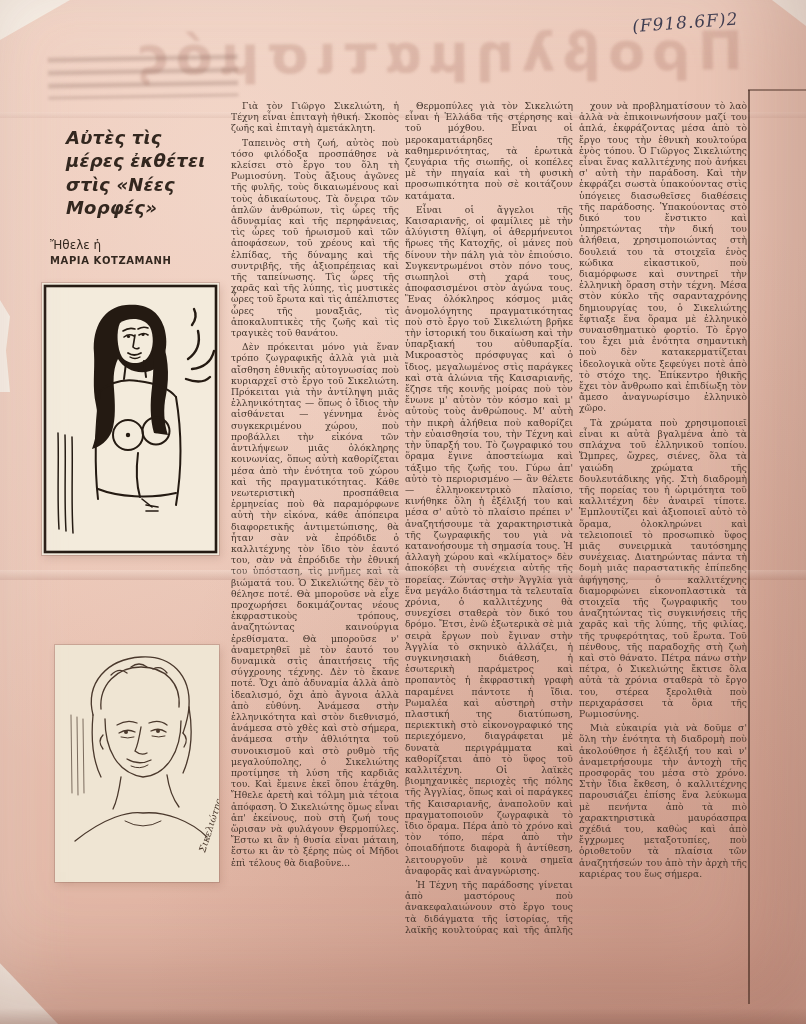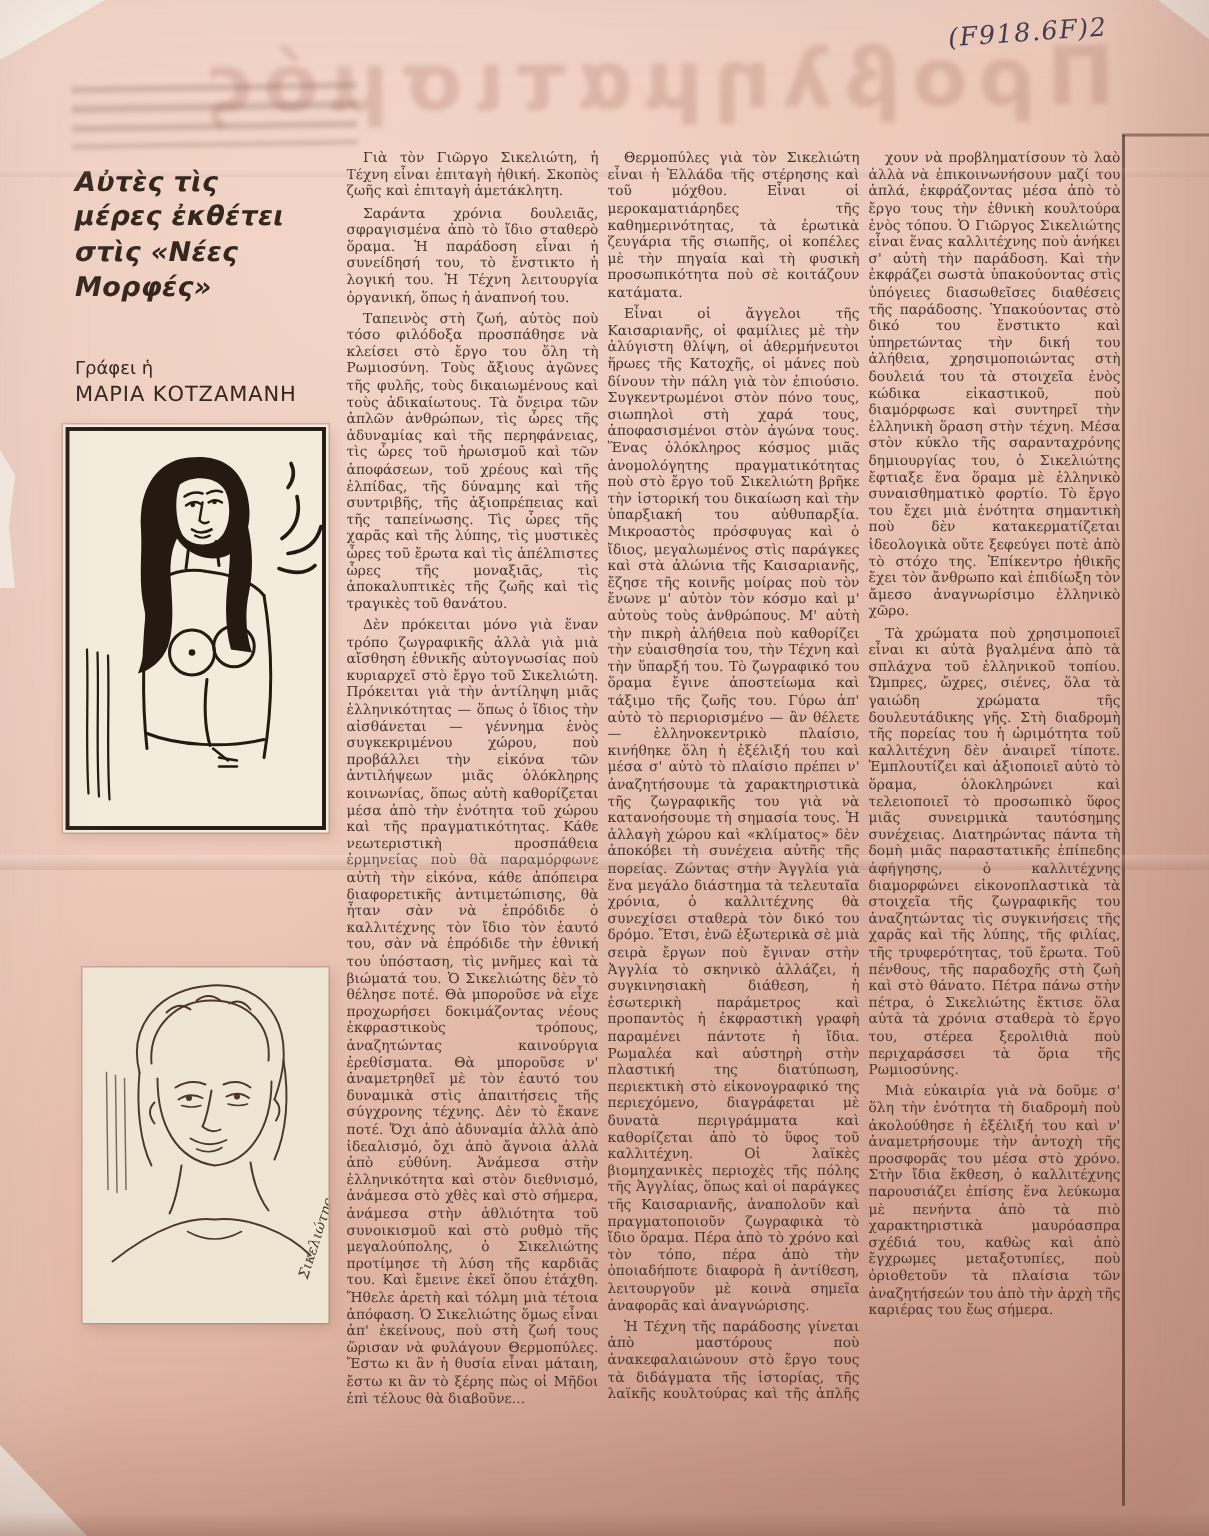--- a/index.html
+++ b/index.html
@@ -17,25 +17,25 @@
   .bleed-smudge{position:absolute;left:48px;top:52px;width:190px;height:46px;opacity:.5;filter:blur(1.4px);
     background:repeating-linear-gradient(180deg,rgba(0,0,0,0) 0 4px,rgba(92,58,48,0.38) 4px 9px,rgba(0,0,0,0) 9px 13px);
     transform:rotate(-1deg);}
   
   .handwriting{position:absolute;left:632px;top:10px;width:170px;
     font:italic 17px "DejaVu Serif",serif;color:#2e2e45;transform:rotate(-4deg);letter-spacing:1px;}
   
   .rule-v{position:absolute;left:748px;top:90px;width:2px;height:914px;background:rgba(70,45,36,0.68);}
   .rule-h{position:absolute;left:748px;top:89px;width:58px;height:2px;background:rgba(70,45,36,0.5);}
   
-  .title{position:absolute;left:50px;top:110px;width:168px;margin:0;
+  .title{position:absolute;left:50px;top:110px;width:168px;margin:16px;
     font:italic 700 18px/1.3 "DejaVu Sans",sans-serif;color:#33271f;white-space:pre-line;letter-spacing:.2px;}
   .byline{position:absolute;left:50px;top:238px;width:168px;color:#33271f;font-family:"DejaVu Sans",sans-serif;}
   .byline .pre{font-size:12px;}
-  .byline .name{font-size:14px;font-weight:400;letter-spacing:.6px;margin-top:3px;}
+  .byline .name{font-size:10px;font-weight:700;letter-spacing:.6px;margin-top:3px;}
   
   figure{margin:0;padding:0;}
   .art{position:absolute;box-shadow:0 0 0 1px rgba(120,85,70,0.25),2px 3px 8px rgba(110,60,45,0.18);}
   .art1{left:42px;top:283px;width:177px;height:272px;background:#f3ebdc;}
   .art2{left:55px;top:645px;width:164px;height:237px;background:#efe5d3;}
   .art svg{display:block;width:100%;height:100%;}
   
   .textcol{position:absolute;top:100px;height:836px;width:168px;overflow:hidden;
     text-align:justify;color:#43352c;font-size:9.2px;line-height:11.2px;letter-spacing:.05px;}
   .colA{left:231px;}
@@ -68,21 +68,21 @@
   <div class="handwriting">(F918.6F)2</div>
 
   <div class="rule-v"></div>
   <div class="rule-h"></div>
 
   <h1 class="title">Αὐτὲς τὶς
 μέρες ἐκθέτει
 στὶς «Νέες
 Μορφές»</h1>
   <div class="byline">
-    <div class="pre">Γράφει ἡ</div>
+    <div class="pre">Ἤθελε ἡ</div>
     <div class="name">ΜΑΡΙΑ ΚΟΤΖΑΜΑΝΗ</div>
   </div>
 
   <figure class="art art1">
     <svg viewBox="0 0 177 272">
       <rect x="3" y="3" width="171" height="266" fill="none" stroke="#241a12" stroke-width="2.6"></rect>
       <g stroke="#241a12" fill="none" stroke-width="2" stroke-linecap="round">
 
         <path d="M84 22 C62 24 50 44 52 70 C53 88 50 104 54 122 C57 136 55 152 50 166 C58 164 66 158 70 148 C74 136 73 120 72 106 C71 94 72 84 76 76 C82 86 96 92 108 88 C122 83 128 64 122 44 C116 26 102 20 84 22 Z" fill="#241a12" stroke="none"></path>
         <path d="M118 52 C126 70 128 92 124 112 C121 126 122 140 126 152 L112 150 C108 136 108 120 110 104 C112 88 112 68 108 56 Z" fill="#241a12" stroke="none"></path>
@@ -162,21 +162,20 @@
         <path d="M16 70 L17 148" stroke-width="1" opacity="0.7"></path>
         <path d="M22 72 L23 150" stroke-width="1" opacity="0.7"></path>
         <path d="M28 74 L29 148" stroke-width="1" opacity="0.7"></path>
       </g>
       <text x="150" y="208" transform="rotate(-72 150 208)" font-size="9.5" font-style="italic" font-family="DejaVu Serif, serif" fill="#4a382c">Σικελιώτης</text>
     </svg>
   </figure>
 
   <div class="textcol colA">
       <p>Γιὰ τὸν Γιῶργο Σικελιώτη, ἡ Τέχνη εἶναι ἐπιταγὴ ἠθική. Σκοπὸς ζωῆς καὶ ἐπιταγὴ ἀμετάκλητη.</p>
-      <p>Σαράντα χρόνια δουλειᾶς, σφραγισμένα ἀπὸ τὸ ἴδιο σταθερὸ ὅραμα. Ἡ παράδοση εἶναι ἡ συνείδησή του, τὸ ἔνστικτο ἡ λογική του. Ἡ Τέχνη λειτουργία ὀργανική, ὅπως ἡ ἀναπνοή του.</p>
       <p>Ταπεινὸς στὴ ζωή, αὐτὸς ποὺ τόσο φιλόδοξα προσπάθησε νὰ κλείσει στὸ ἔργο του ὅλη τὴ Ρωμιοσύνη. Τοὺς ἄξιους ἀγῶνες τῆς φυλῆς, τοὺς δικαιωμένους καὶ τοὺς ἀδικαίωτους. Τὰ ὄνειρα τῶν ἁπλῶν ἀνθρώπων, τὶς ὧρες τῆς ἀδυναμίας καὶ τῆς περηφάνειας, τὶς ὧρες τοῦ ἡρωισμοῦ καὶ τῶν ἀποφάσεων, τοῦ χρέους καὶ τῆς ἐλπίδας, τῆς δύναμης καὶ τῆς συντριβῆς, τῆς ἀξιοπρέπειας καὶ τῆς ταπείνωσης. Τὶς ὧρες τῆς χαρᾶς καὶ τῆς λύπης, τὶς μυστικὲς ὧρες τοῦ ἔρωτα καὶ τὶς ἀπέλπιστες ὧρες τῆς μοναξιᾶς, τὶς ἀποκαλυπτικὲς τῆς ζωῆς καὶ τὶς τραγικὲς τοῦ θανάτου.</p>
       <p>Δὲν πρόκειται μόνο γιὰ ἕναν τρόπο ζωγραφικῆς ἀλλὰ γιὰ μιὰ αἴσθηση ἐθνικῆς αὐτογνωσίας ποὺ κυριαρχεῖ στὸ ἔργο τοῦ Σικελιώτη. Πρόκειται γιὰ τὴν ἀντίληψη μιᾶς ἑλληνικότητας — ὅπως ὁ ἴδιος τὴν αἰσθάνεται — γέννημα ἑνὸς συγκεκριμένου χώρου, ποὺ προβάλλει τὴν εἰκόνα τῶν ἀντιλήψεων μιᾶς ὁλόκληρης κοινωνίας, ὅπως αὐτὴ καθορίζεται μέσα ἀπὸ τὴν ἑνότητα τοῦ χώρου καὶ τῆς πραγματικότητας. Κάθε νεωτεριστικὴ προσπάθεια ἑρμηνείας ποὺ θὰ παραμόρφωνε αὐτὴ τὴν εἰκόνα, κάθε ἀπόπειρα διαφορετικῆς ἀντιμετώπισης, θὰ ἦταν σὰν νὰ ἐπρόδιδε ὁ καλλιτέχνης τὸν ἴδιο τὸν ἑαυτό του, σὰν νὰ ἐπρόδιδε τὴν ἐθνική του ὑπόσταση, τὶς μνῆμες καὶ τὰ βιώματά του. Ὁ Σικελιώτης δὲν τὸ θέλησε ποτέ. Θὰ μποροῦσε νὰ εἶχε προχωρήσει δοκιμάζοντας νέους ἐκφραστικοὺς τρόπους, ἀναζητώντας καινούργια ἐρεθίσματα. Θὰ μποροῦσε ν' ἀναμετρηθεῖ μὲ τὸν ἑαυτό του δυναμικὰ στὶς ἀπαιτήσεις τῆς σύγχρονης τέχνης. Δὲν τὸ ἔκανε ποτέ. Ὄχι ἀπὸ ἀδυναμία ἀλλὰ ἀπὸ ἰδεαλισμό, ὄχι ἀπὸ ἄγνοια ἀλλὰ ἀπὸ εὐθύνη. Ἀνάμεσα στὴν ἑλληνικότητα καὶ στὸν διεθνισμό, ἀνάμεσα στὸ χθὲς καὶ στὸ σήμερα, ἀνάμεσα στὴν ἀθλιότητα τοῦ συνοικισμοῦ καὶ στὸ ρυθμὸ τῆς μεγαλούπολης, ὁ Σικελιώτης προτίμησε τὴ λύση τῆς καρδιᾶς του. Καὶ ἔμεινε ἐκεῖ ὅπου ἐτάχθη. Ἤθελε ἀρετὴ καὶ τόλμη μιὰ τέτοια ἀπόφαση. Ὁ Σικελιώτης ὅμως εἶναι ἀπ' ἐκείνους, ποὺ στὴ ζωή τους ὥρισαν νὰ φυλάγουν Θερμοπύλες. Ἔστω κι ἂν ἡ θυσία εἶναι μάταιη, ἔστω κι ἂν τὸ ξέρης πὼς οἱ Μῆδοι ἐπὶ τέλους θὰ διαβοῦνε...</p>
     </div>
   <div class="textcol colB">
       <p>Θερμοπύλες γιὰ τὸν Σικελιώτη εἶναι ἡ Ἑλλάδα τῆς στέρησης καὶ τοῦ μόχθου. Εἶναι οἱ μεροκαματιάρηδες τῆς καθημερινότητας, τὰ ἐρωτικὰ ζευγάρια τῆς σιωπῆς, οἱ κοπέλες μὲ τὴν πηγαία καὶ τὴ φυσικὴ προσωπικότητα ποὺ σὲ κοιτάζουν κατάματα.</p>
       <p>Εἶναι οἱ ἄγγελοι τῆς Καισαριανῆς, οἱ φαμίλιες μὲ τὴν ἀλύγιστη θλίψη, οἱ ἀθερμήνευτοι ἥρωες τῆς Κατοχῆς, οἱ μάνες ποὺ δίνουν τὴν πάλη γιὰ τὸν ἐπιούσιο. Συγκεντρωμένοι στὸν πόνο τους, σιωπηλοὶ στὴ χαρά τους, ἀποφασισμένοι στὸν ἀγώνα τους. Ἕνας ὁλόκληρος κόσμος μιᾶς ἀνομολόγητης πραγματικότητας ποὺ στὸ ἔργο τοῦ Σικελιώτη βρῆκε τὴν ἱστορική του δικαίωση καὶ τὴν ὑπαρξιακή του αὐθυπαρξία. Μικροαστὸς πρόσφυγας καὶ ὁ ἴδιος, μεγαλωμένος στὶς παράγκες καὶ στὰ ἀλώνια τῆς Καισαριανῆς, ἔζησε τῆς κοινῆς μοίρας ποὺ τὸν ἔνωνε μ' αὐτὸν τὸν κόσμο καὶ μ' αὐτοὺς τοὺς ἀνθρώπους. Μ' αὐτὴ τὴν πικρὴ ἀλήθεια ποὺ καθορίζει τὴν εὐαισθησία του, τὴν Τέχνη καὶ τὴν ὕπαρξή του. Τὸ ζωγραφικό του ὅραμα ἔγινε ἀποστείωμα καὶ τάξιμο τῆς ζωῆς του. Γύρω ἀπ' αὐτὸ τὸ περιορισμένο — ἂν θέλετε — ἑλληνοκεντρικὸ πλαίσιο, κινήθηκε ὅλη ἡ ἐξέλιξή του καὶ μέσα σ' αὐτὸ τὸ πλαίσιο πρέπει ν' ἀναζητήσουμε τὰ χαρακτηριστικὰ τῆς ζωγραφικῆς του γιὰ νὰ κατανοήσουμε τὴ σημασία τους. Ἡ ἀλλαγὴ χώρου καὶ «κλίματος» δὲν ἀποκόβει τὴ συνέχεια αὐτῆς τῆς πορείας. Ζώντας στὴν Ἀγγλία γιὰ ἕνα μεγάλο διάστημα τὰ τελευταῖα χρόνια, ὁ καλλιτέχνης θὰ συνεχίσει σταθερὰ τὸν δικό του δρόμο. Ἔτσι, ἐνῶ ἐξωτερικὰ σὲ μιὰ σειρὰ ἔργων ποὺ ἔγιναν στὴν Ἀγγλία τὸ σκηνικὸ ἀλλάζει, ἡ συγκινησιακὴ διάθεση, ἡ ἐσωτερικὴ παράμετρος καὶ προπαντὸς ἡ ἐκφραστικὴ γραφὴ παραμένει πάντοτε ἡ ἴδια. Ρωμαλέα καὶ αὐστηρὴ στὴν πλαστική της διατύπωση, περιεκτικὴ στὸ εἰκονογραφικό της περιεχόμενο, διαγράφεται μὲ δυνατὰ περιγράμματα καὶ καθορίζεται ἀπὸ τὸ ὕφος τοῦ καλλιτέχνη. Οἱ λαϊκὲς βιομηχανικὲς περιοχὲς τῆς πόλης τῆς Ἀγγλίας, ὅπως καὶ οἱ παράγκες τῆς Καισαριανῆς, ἀναπολοῦν καὶ πραγματοποιοῦν ζωγραφικὰ τὸ ἴδιο ὅραμα. Πέρα ἀπὸ τὸ χρόνο καὶ τὸν τόπο, πέρα ἀπὸ τὴν ὁποιαδήποτε διαφορὰ ἢ ἀντίθεση, λειτουργοῦν μὲ κοινὰ σημεῖα ἀναφορᾶς καὶ ἀναγνώρισης.</p>
       <p>Ἡ Τέχνη τῆς παράδοσης γίνεται ἀπὸ μαστόρους ποὺ ἀνακεφαλαιώνουν στὸ ἔργο τους τὰ διδάγματα τῆς ἱστορίας, τῆς λαϊκῆς κουλτούρας καὶ τῆς ἁπλῆς καθημερινότητας. Ἀπὸ καλλιτέχνες ποὺ πρόθεσή τους δὲν ἔ-</p>
     </div>
   <div class="textcol colC">
       <p>χουν νὰ προβληματίσουν τὸ λαὸ ἀλλὰ νὰ ἐπικοινωνήσουν μαζί του ἁπλά, ἐκφράζοντας μέσα ἀπὸ τὸ ἔργο τους τὴν ἐθνικὴ κουλτούρα ἑνὸς τόπου. Ὁ Γιῶργος Σικελιώτης εἶναι ἕνας καλλιτέχνης ποὺ ἀνήκει σ' αὐτὴ τὴν παράδοση. Καὶ τὴν ἐκφράζει σωστὰ ὑπακούοντας στὶς ὑπόγειες διασωθεῖσες διαθέσεις τῆς παράδοσης. Ὑπακούοντας στὸ δικό του ἔνστικτο καὶ ὑπηρετώντας τὴν δική του ἀλήθεια, χρησιμοποιώντας στὴ δουλειά του τὰ στοιχεῖα ἑνὸς κώδικα εἰκαστικοῦ, ποὺ διαμόρφωσε καὶ συντηρεῖ τὴν ἑλληνικὴ ὅραση στὴν τέχνη. Μέσα στὸν κύκλο τῆς σαρανταχρόνης δημιουργίας του, ὁ Σικελιώτης ἔφτιαξε ἕνα ὅραμα μὲ ἑλληνικὸ συναισθηματικὸ φορτίο. Τὸ ἔργο του ἔχει μιὰ ἑνότητα σημαντικὴ ποὺ δὲν κατακερματίζεται ἰδεολογικὰ οὔτε ξεφεύγει ποτὲ ἀπὸ τὸ στόχο της. Ἐπίκεντρο ἠθικῆς ἔχει τὸν ἄνθρωπο καὶ ἐπιδίωξη τὸν ἄμεσο ἀναγνωρίσιμο ἑλληνικὸ χῶρο.</p>

